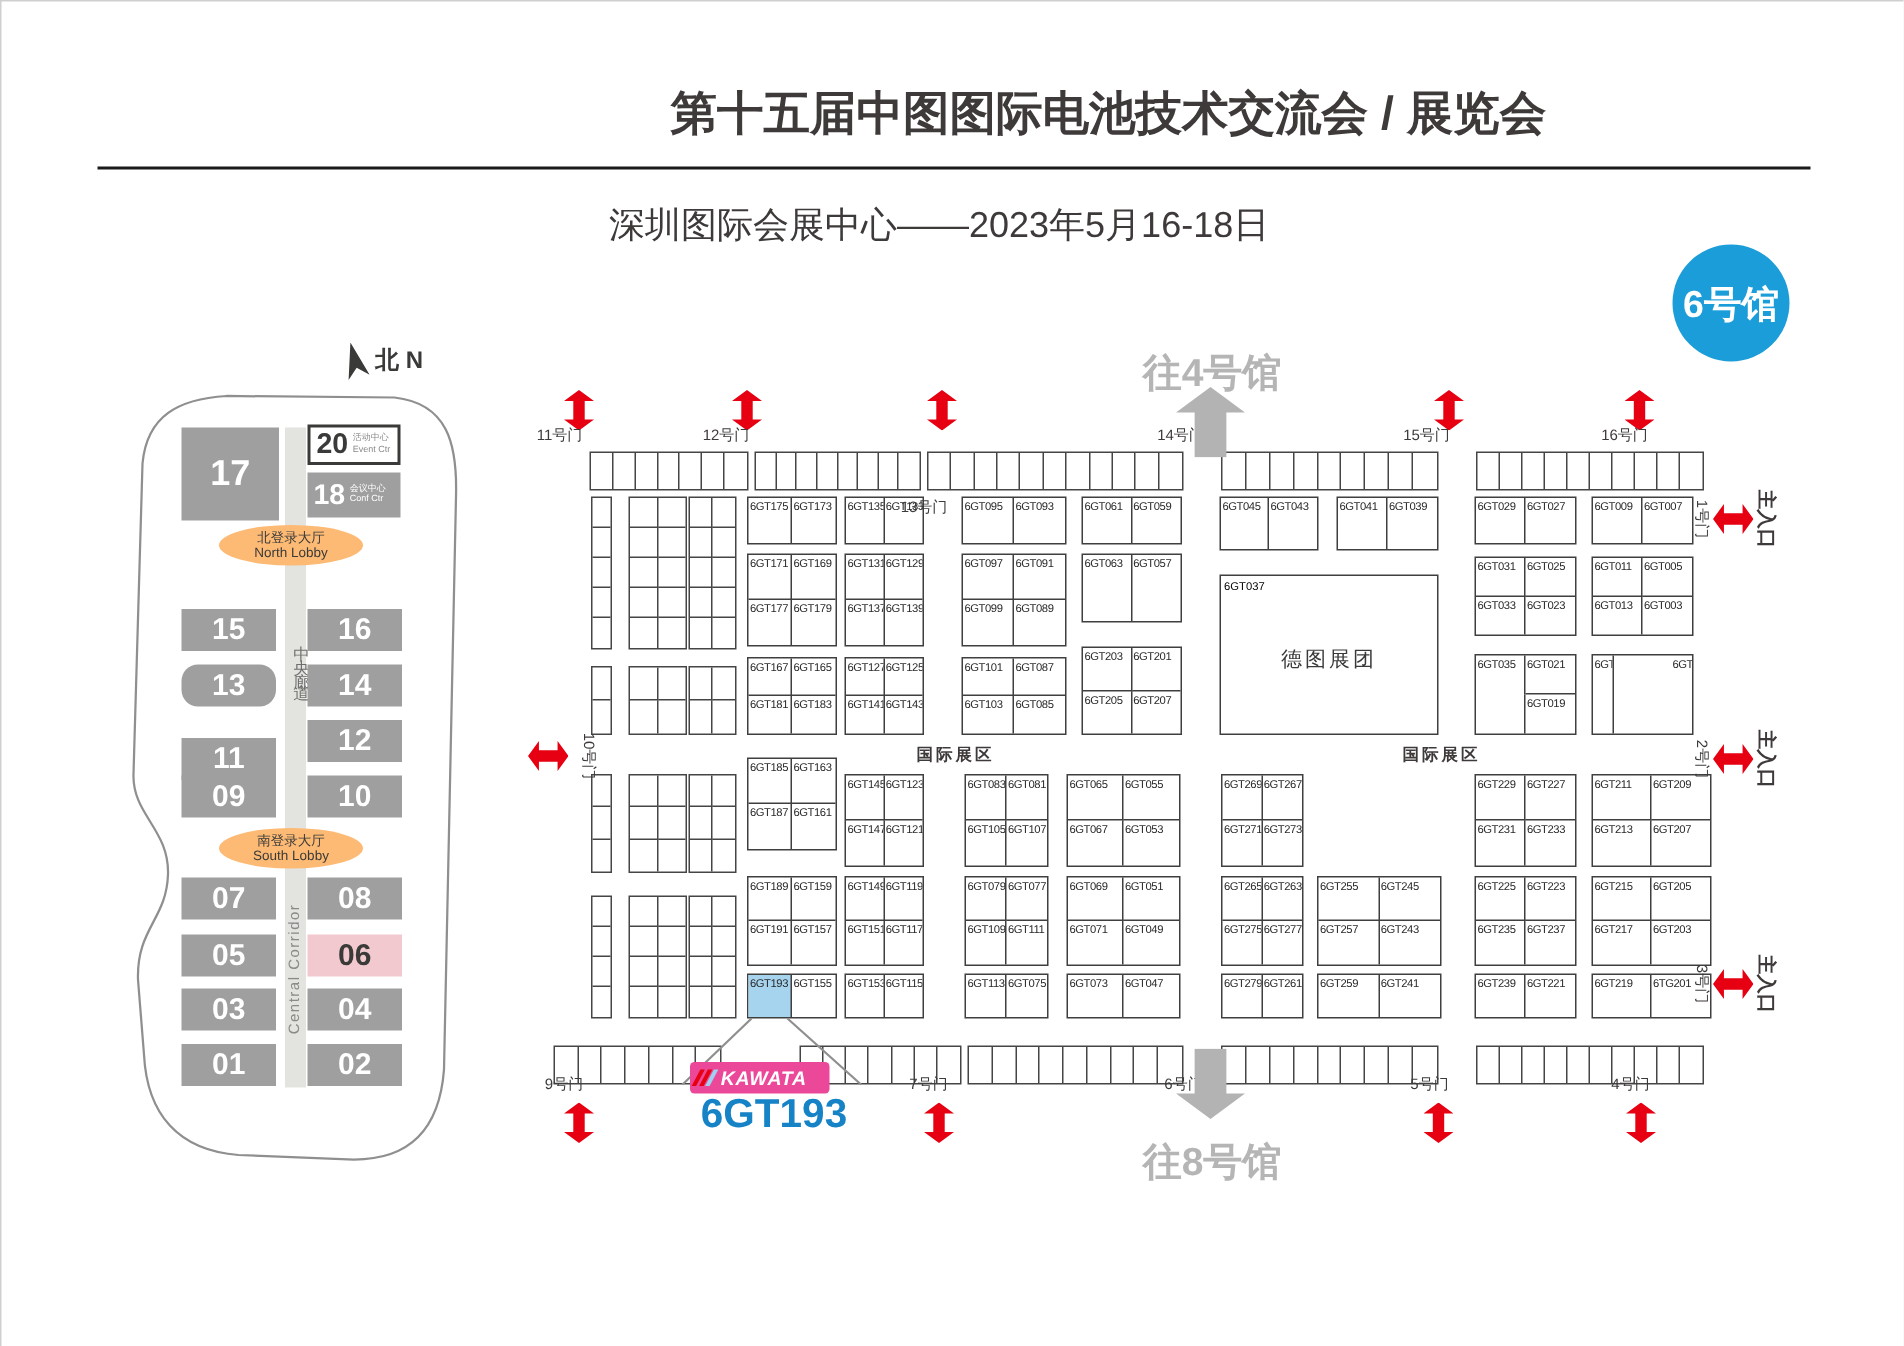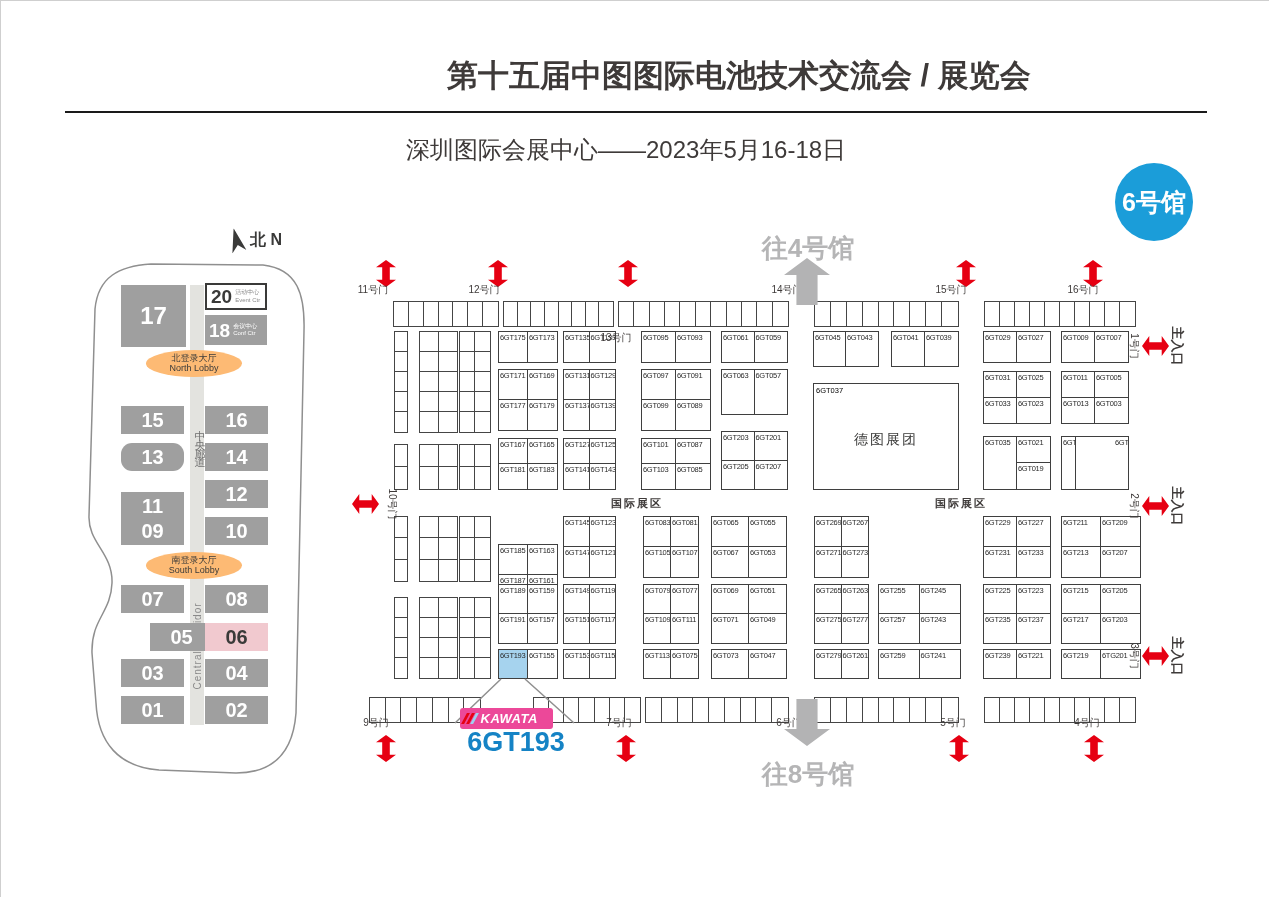--- a/index.html
+++ b/index.html
@@ -101,21 +101,21 @@
       <div class="hall" style="left: 120px; top: 405px;">15</div>
       <div class="hall" style="left: 204px; top: 405px;">16</div>
       <div class="hall" style="left: 120px; top: 442px; border-radius: 11px;">13</div>
       <div class="hall" style="left: 204px; top: 442px;">14</div>
       <div class="hall" style="left: 120px; top: 479px; margin-top: 12px;">11</div>
       <div class="hall" style="left: 204px; top: 479px;">12</div>
       <div class="hall" style="left: 120px; top: 516px;">09</div>
       <div class="hall" style="left: 204px; top: 516px;">10</div>
       <div class="hall" style="left: 120px; top: 584px;">07</div>
       <div class="hall" style="left: 204px; top: 584px;">08</div>
-      <div class="hall" style="left: 120px; top: 622px; margin-left: 29px;">05</div>
+      <div class="hall" style="left: 120px; top: 622px;">05</div>
       <div class="hall pink" style="left: 204px; top: 622px;">06</div>
       <div class="hall" style="left: 120px; top: 658px;">03</div>
       <div class="hall" style="left: 204px; top: 658px;">04</div>
       <div class="hall" style="left: 120px; top: 695px;">01</div>
       <div class="hall" style="left: 204px; top: 695px;">02</div>
     </div>
 
   <div id="map-layer" class="abs" style="left:0;top:0;width:1269px;height:897px;">
       <div class="strip" style="left: 392px; top: 300px; width: 106px; height: 26px; grid-template-columns: repeat(7, 1fr); grid-template-rows: repeat(1, 1fr);">
         <div class="scell lastr"></div>
@@ -529,21 +529,21 @@
         </div>
       </div>
       <div class="block" style="left: 1060px; top: 435px; width: 68px; height: 54px; grid-template-columns: repeat(2, 1fr); grid-template-rows: repeat(1, 1fr); gap: 38px;">
         <div class="cell lastr">
           <span class="bl">6GT015</span>
         </div>
         <div class="cell lastc lastr">
           <span class="bl">6GT001</span>
         </div>
       </div>
-      <div class="block" style="left: 497px; top: 543px; width: 60px; height: 62px; grid-template-columns: repeat(2, 1fr); grid-template-rows: repeat(2, 1fr);">
+      <div class="block" style="left: 497px; top: 504px; width: 60px; height: 62px; grid-template-columns: repeat(2, 1fr); grid-template-rows: repeat(2, 1fr);">
         <div class="cell">
           <span class="bl">6GT185</span>
         </div>
         <div class="cell lastc">
           <span class="bl">6GT163</span>
         </div>
         <div class="cell lastr">
           <span class="bl">6GT187</span>
         </div>
         <div class="cell lastc lastr">

